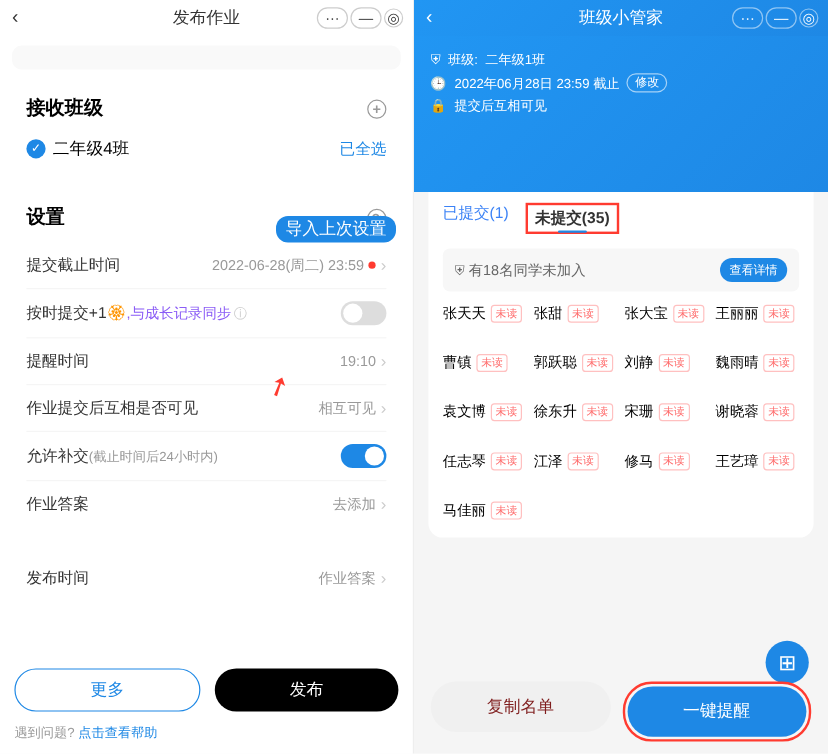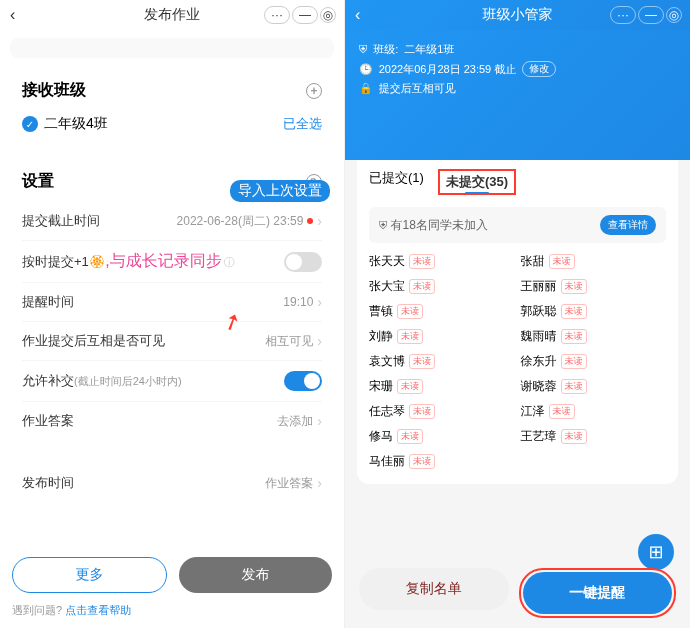--- a/index.html
+++ b/index.html
@@ -31,43 +31,43 @@
     .chev { color: #ccc; font-size: 14px; }
     .toggle { width: 38px; height: 20px; background: #ddd; border-radius: 10px; position: relative; }
     .toggle.on { background: #1e88e5; }
     .knob { width: 16px; height: 16px; background: #fff; border-radius: 50%; position: absolute; top: 2px; left: 2px; }
     .toggle.on .knob { left: 20px; }
     .arrow-red { position: absolute; left: 223px; top: 309px; color: #ff3b30; font-size: 22px; transform: rotate(-25deg); pointer-events: none; }
     .footer-l { position: absolute; bottom: 10px; left: 0; right: 0; padding: 0 12px; }
     .btnrow { display: flex; gap: 12px; margin-bottom: 10px; }
     .btn { flex: 1; height: 36px; border-radius: 18px; display: flex; align-items: center; justify-content: center; font-size: 14px; }
     .btn-out { border: 1px solid #1e88e5; color: #1e88e5; background: #fff; }
-    .btn-fill { background: #737373; color: #fff; }
+    .btn-fill { background: #000000; color: #fff; }
     .help { text-align: left; font-size: 11px; color: #999; }
     .r-hero { background: linear-gradient(135deg, #2196f3, #1e88e5); color: #fff; padding: 8px 14px 60px; position: relative; }
     .hero-line { font-size: 11px; display: flex; align-items: center; gap: 6px; margin: 4px 0; }
     .chip-mod { border: 1px solid rgba(255,255,255,0.6); border-radius: 8px; padding: 0 6px; font-size: 10px; }
     .r-card { background: #fff; margin: -40px 12px 12px; border-radius: 12px; padding: 14px 12px; }
     .r-card-h { display: flex; justify-content: space-between; align-items: center; margin-bottom: 14px; }
     .r-title { font-size: 16px; font-weight: 700; }
     .view-link { font-size: 12px; color: #999; }
     .tabs { display: flex; gap: 14px; font-size: 13px; margin-bottom: 12px; }
-    .tab { color: #000000; position: relative; }
+    .tab { color: #3b82f6; position: relative; }
     .tab.active { color: #333; font-weight: 600; }
     .tab.active::after { content: ''; position: absolute; left: 30%; right: 30%; bottom: -5px; height: 2px; background: #1e88e5; border-radius: 2px; }
     .hl-box { border: 2px solid #ff3b30; padding: 2px 6px; }
     .join-row { background: #f7f7f7; border-radius: 6px; padding: 8px 10px; display: flex; justify-content: space-between; align-items: center; font-size: 12px; color: #666; margin-bottom: 10px; }
     .pill-blue { background: #1e88e5; color: #fff; font-size: 10px; padding: 3px 8px; border-radius: 10px; }
-    .students { display: grid; grid-template-columns: repeat(2, 1fr); gap: 8px 6px; font-size: 12px; }
+    .students { display: grid; grid-template-columns: repeat(4, 1fr); gap: 24px 6px; font-size: 12px; }
     .stu { display: flex; align-items: center; gap: 4px; }
     .tag { font-size: 9px; color: #ff6b6b; border: 1px solid #ffc0c0; border-radius: 3px; padding: 0 3px; }
     .footer-r { position: absolute; bottom: 10px; left: 0; right: 0; padding: 0 14px; display: flex; gap: 10px; }
     .btn-lg { flex: 1; height: 42px; border-radius: 21px; display: flex; align-items: center; justify-content: center; font-size: 14px; }
     .btn-grey { background: #f0f0f0; color: #7f1d1d; }
-    .btn-blue { background: #1e88e5; color: #fff; font-weight: 700; }
+    .btn-blue { background: #1e88e5; color: #fff; font-weight: 400; }
     .fab { position: absolute; right: 16px; bottom: 58px; width: 36px; height: 36px; background: #1e88e5; border-radius: 50%; color: #fff; font-size: 18px; display: flex; align-items: center; justify-content: center; }
     .hl-footer { border: 2px solid #ff3b30; padding: 2px; border-radius: 24px; }
     .refresh-icon, .plus-circle { width: 16px; height: 16px; border: 1.5px solid #999; border-radius: 50%; display: flex; align-items: center; justify-content: center; font-size: 10px; color: #999; }
     .plus-circle { font-size: 12px; }
     .shield { font-size: 11px; }
   </style>
 </head>
 <body>
 
 <div class="panel left">
@@ -105,21 +105,21 @@
     </div>
     <div class="srow">
       <span>提交截止时间</span>
       <span class="sval">
           <span>2022-06-28(周二) 23:59</span>
           <span class="dot-red"></span>
           <span class="chev">›</span>
         </span>
     </div>
     <div class="srow">
-      <span><span>按时提交+1</span><span style="color:#ff9500">🏵</span><span style="color:#ec4899;font-size:16px">,<span>与成长记录同步</span></span><span style="color:#ccc;font-size:11px;margin-left:2px">ⓘ</span></span>
+      <span><span>按时提交+1</span><span style="color:#ff9500">🏵</span><span style="color:#8b5cf6;font-size:12px">,<span>与成长记录同步</span></span><span style="color:#ccc;font-size:11px;margin-left:2px">ⓘ</span></span>
       <span class="toggle">
           <span class="knob"></span>
         </span>
     </div>
     <div class="srow">
       <span>提醒时间</span>
       <span class="sval">
           <span>19:10</span>
           <span class="chev">›</span>
         </span>

